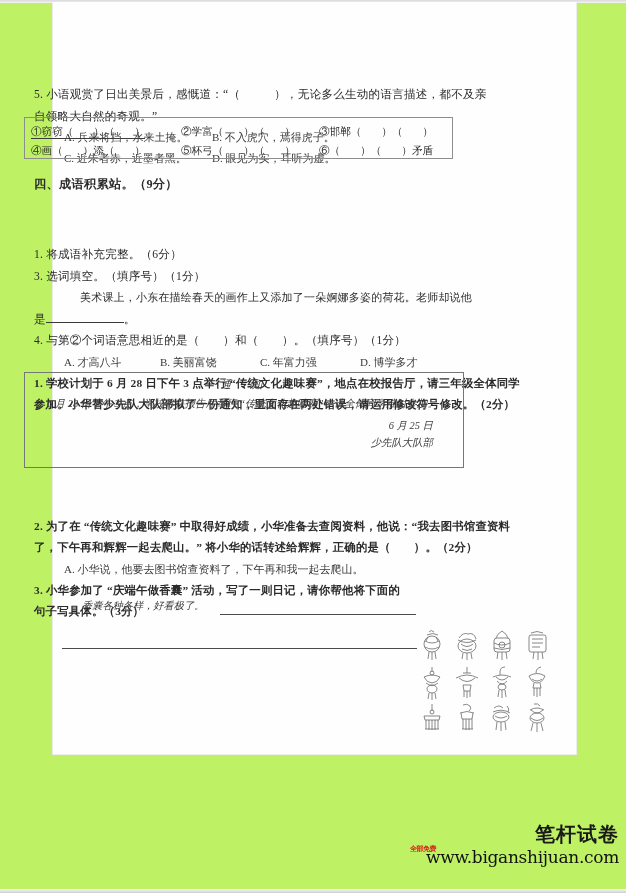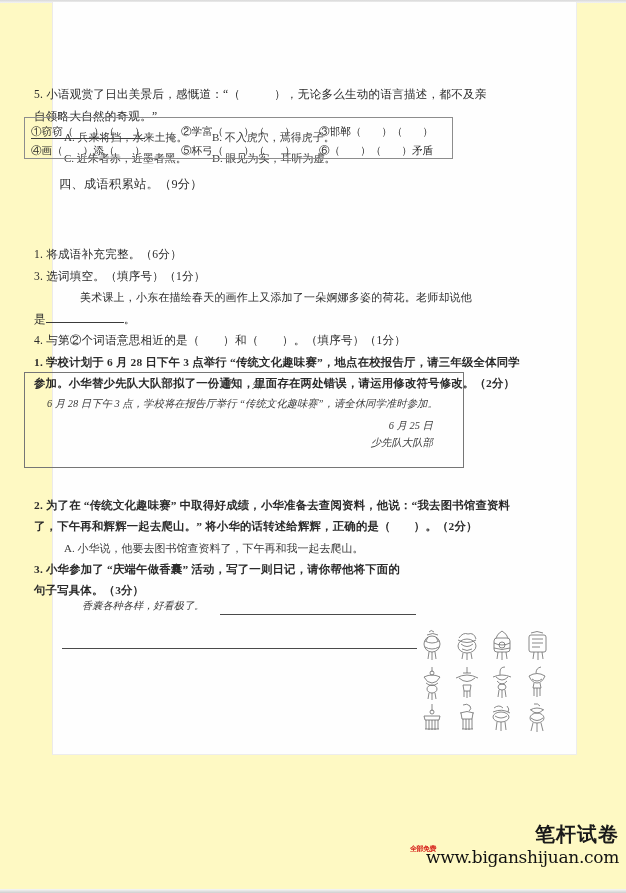--- a/index.html
+++ b/index.html
@@ -15,21 +15,21 @@
     font-family: "Liberation Serif", "DejaVu Serif", serif;
     overflow: hidden;
   }
 
   
   #scan-page {
     position: absolute;
     left: 0; top: 0;
     width: 626px;
     height: 893px;
-    background: #fef9c3;
+    background: #bef264;
   }
   #scan-sheet {
     position: absolute;
     left: 52px;
     top: 2px;
     width: 525px;
     height: 753px;
     background: #fefefe;
     border-left: 1px solid #eceaea;
     border-right: 1px solid #ededed;
@@ -63,25 +63,24 @@
   .ln {
     font-size: 11.6px;
     line-height: 21.5px;
     letter-spacing: 0.2px;
     white-space: nowrap;
     color: #2b2b2b;
   }
   .indent-2 { padding-left: 46px; }
   .bold { font-weight: bold; }
   .hdr {
-    font-weight: normal;
+    font-weight: bold;
     font-size: 12.2px;
     line-height: 23px;
     letter-spacing: .3px;
-    margin-left: 25px;
   }
   .opts {
     font-size: 11px;
     line-height: 21px;
     color: #3a3a3a;
     padding-left: 30px;
     white-space: nowrap;
   }
   .opts span.op { display: inline-block; }
   .blank-s { display: inline-block; width: 60px; border-bottom: 1px solid #3a3a3a; height: 12px; }
@@ -251,20 +250,23 @@
     <div class="ln">3. 选词填空。（填序号）（1分）</div>
 
     <div class="ln indent-2" style="font-size:11px">美术课上，小东在描绘春天的画作上又添加了一朵婀娜多姿的荷花。老师却说他</div>
 
     <div class="ln">
       <span>是</span><span class="blank-m"></span><span>。</span>
     </div>
 
     <div class="ln">4. 与第②个词语意思相近的是（　　）和（　　）。（填序号）（1分）</div>
 
+    <div class="opts">
+      <span class="op" style="width:96px">A. 才高八斗</span><span class="op" style="width:100px">B. 美丽富饶</span><span class="op" style="width:100px">C. 年富力强</span><span class="op">D. 博学多才</span>
+    </div>
 
 
     <div class="ln bold" style="font-size:11.4px">1. 学校计划于 6 月 28 日下午 3 点举行 “传统文化趣味赛”，地点在校报告厅，请三年级全体同学</div>
     <div class="ln bold" style="font-size:11.4px">参加。小华替少先队大队部拟了一份通知，里面存在两处错误，请运用修改符号修改。（2分）</div>
 
     <div style="height:100px"></div>
 
     <div class="ln bold" style="font-size:11.4px">2. 为了在 “传统文化趣味赛” 中取得好成绩，小华准备去查阅资料，他说：“我去图书馆查资料</div>
     <div class="ln bold" style="font-size:11.4px">了，下午再和辉辉一起去爬山。” 将小华的话转述给辉辉，正确的是（　　）。（2分）</div>
 

